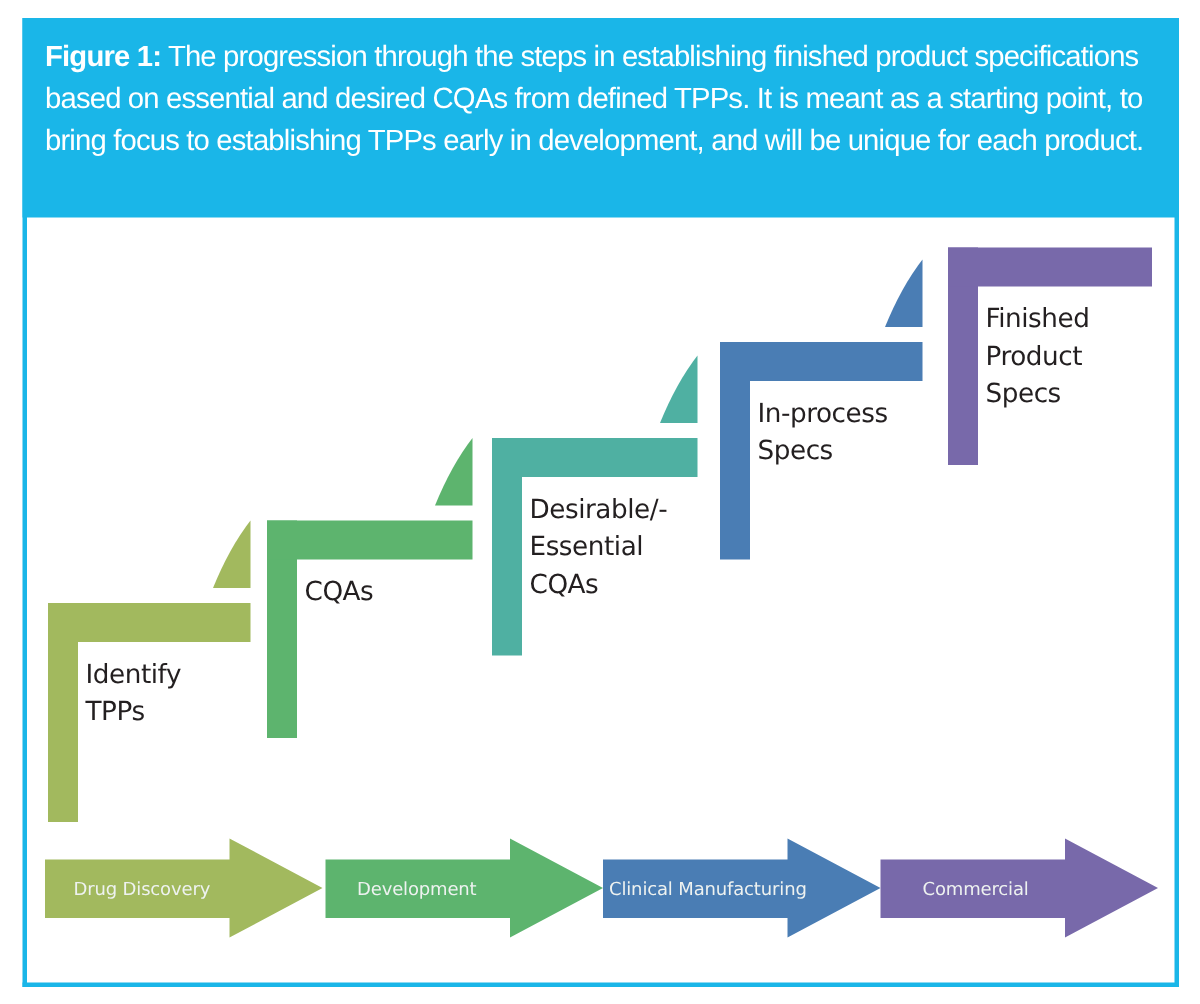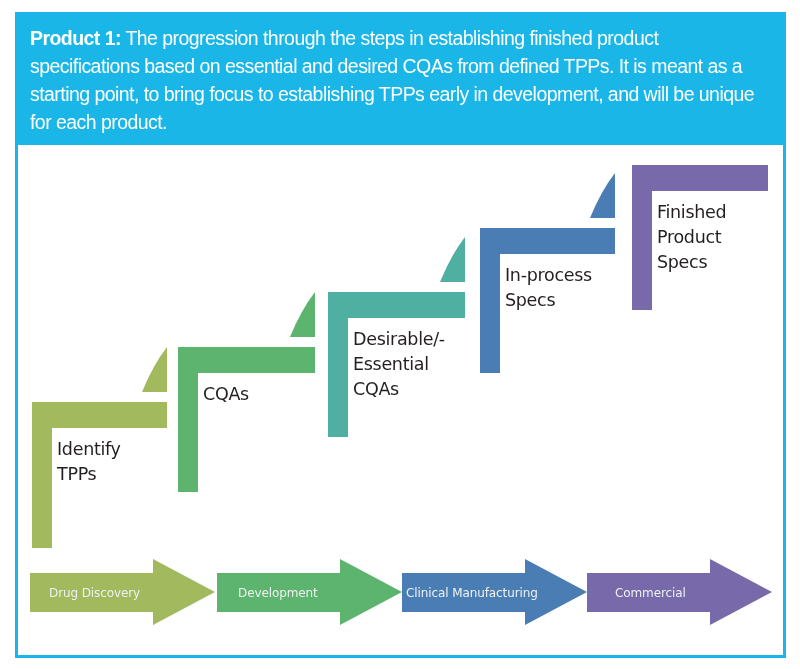--- a/index.html
+++ b/index.html
@@ -23,21 +23,21 @@
     .arrow-label {
       font-family: "DejaVu Sans", sans-serif; font-size: 12px; fill: #eef2f0; letter-spacing: -0.1px;
     }
   </style>
 </head>
 <body>
 
 <div class="frame"></div>
 
 <div class="caption">
-  <span class="lbl">Product 1:</span>
+  <span class="lbl">Figure 1:</span>
   <span class="txt">The progression through the steps in establishing finished product specifications based on essential and desired CQAs from defined TPPs. It is meant as a starting point, to bring focus to establishing TPPs early in development, and will be unique for each product.</span>
 </div>
 
 <svg class="diagram" width="800" height="669" viewBox="0 0 800 669">
   <g id="steps-layer">
       <g>
         <rect x="32" y="402" width="20" height="146" fill="#a2b95e"></rect>
         <rect x="32" y="402" width="135" height="26" fill="#a2b95e"></rect>
         <path d="M 167 347 L 167 392 L 142 392 Q 153 365 167 347 Z" fill="#a2b95e"></path>
         <text x="57" y="455" class="step-label">Identify</text>

